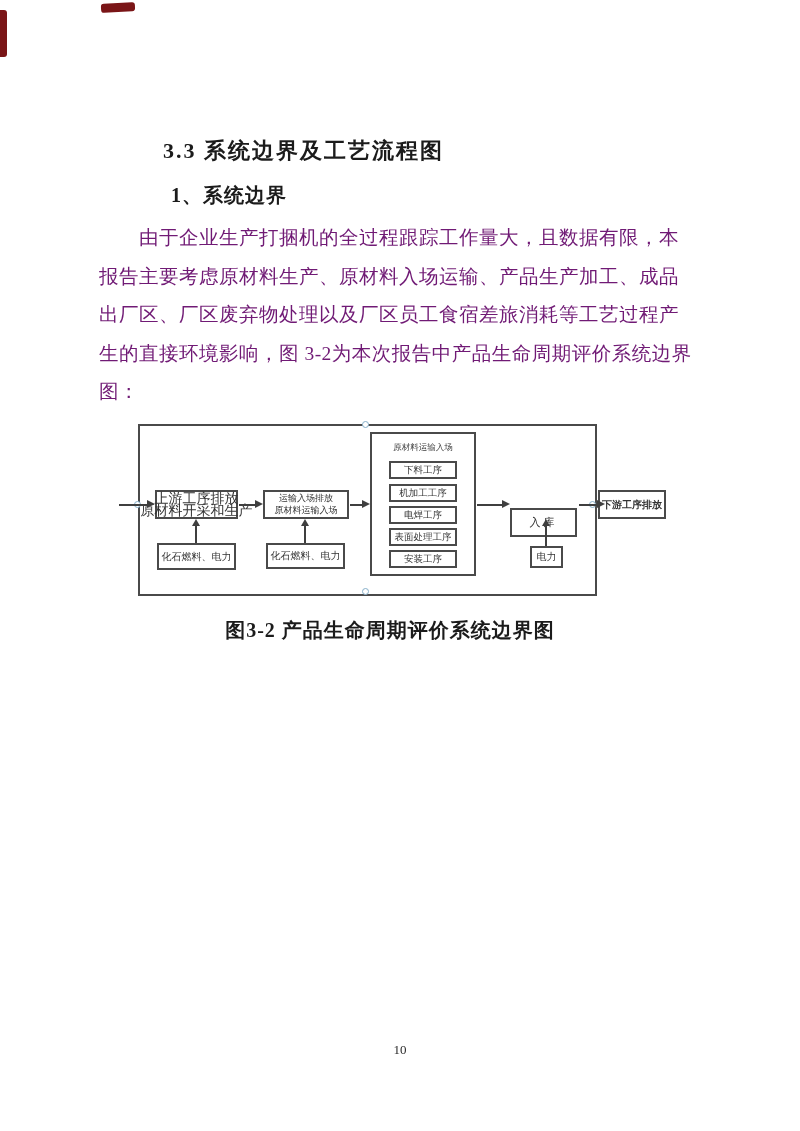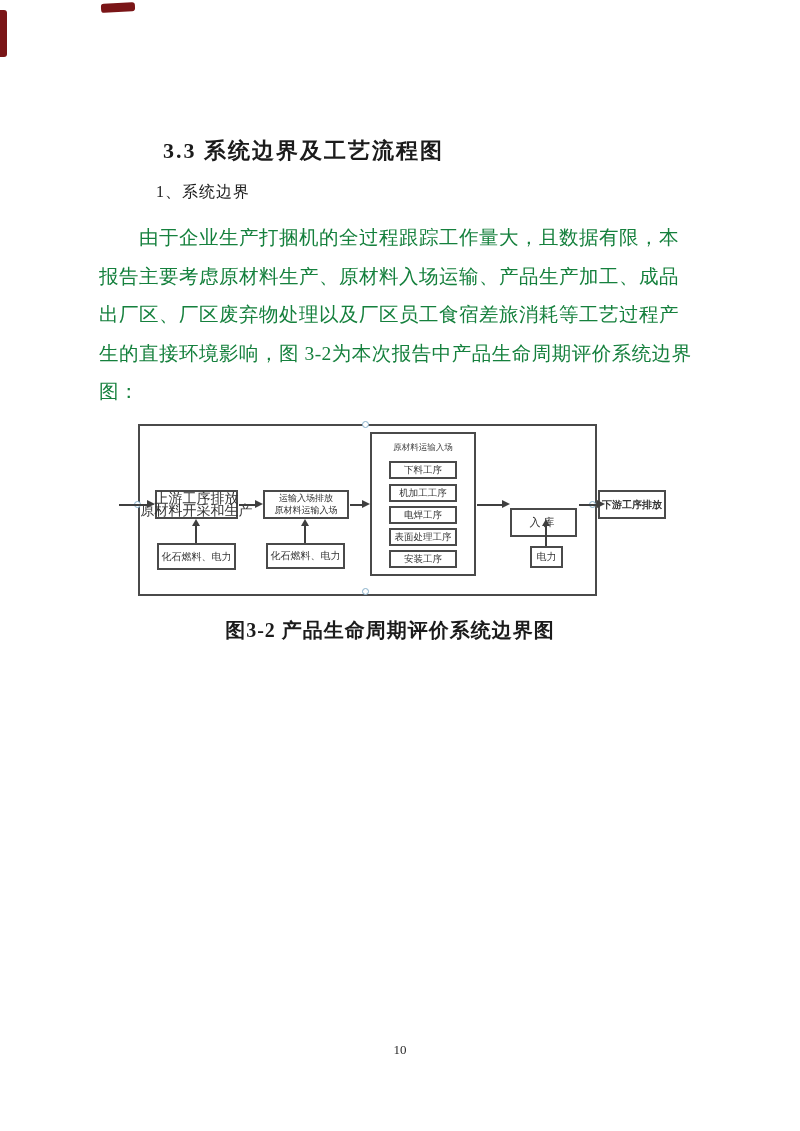--- a/index.html
+++ b/index.html
@@ -6,25 +6,25 @@
   body{
     width:800px;height:1131px;position:relative;background:#ffffff;overflow:hidden;
     font-family:"Liberation Serif","DejaVu Serif",serif;color:#1b1b1b;
   }
   
   .mark{position:absolute;background:#7a1517;}
   .mark-top{left:101px;top:3px;width:34px;height:9px;border-radius:3px;transform:rotate(-3deg);}
   .mark-left{left:0;top:10px;width:7px;height:47px;border-radius:0 3px 3px 0;}
   
   .heading{position:absolute;left:163px;top:136px;font-size:22px;font-weight:bold;letter-spacing:2px;white-space:nowrap;text-align:center;}
-  .subheading{position:absolute;left:156px;top:182px;font-size:16px;font-weight:normal;letter-spacing:1px;white-space:nowrap;}
+  .subheading{position:absolute;left:171px;top:182px;font-size:20px;font-weight:bold;letter-spacing:1px;white-space:nowrap;}
   .body-par{
     position:absolute;left:99px;top:219px;width:604px;
     font-size:19.5px;line-height:38.6px;letter-spacing:.5px;
-    white-space:pre-line;text-indent:40px;color:#15803d;
+    white-space:pre-line;text-indent:40px;color:#701a75;
   }
   .caption{position:absolute;left:0;top:617px;width:780px;text-align:center;
     font-size:20px;font-weight:bold;letter-spacing:1px;}
   .page-num{position:absolute;left:0;top:1042px;width:800px;text-align:center;font-size:13px;color:#2a2a2a;}
   
   .fig{position:absolute;left:0;top:0;width:800px;height:700px;}
   .canvas-rect{position:absolute;left:138px;top:424px;width:455px;height:168px;border:2px solid #4a4a4a;background:#fff;}
   .handle{position:absolute;width:7px;height:7px;border-radius:50%;background:#fff;border:1px solid #85aec9;box-sizing:border-box;}
   .nbox{position:absolute;border:2px solid #4a4a4a;background:#fff;box-sizing:border-box;
     display:flex;flex-direction:column;align-items:center;justify-content:center;

